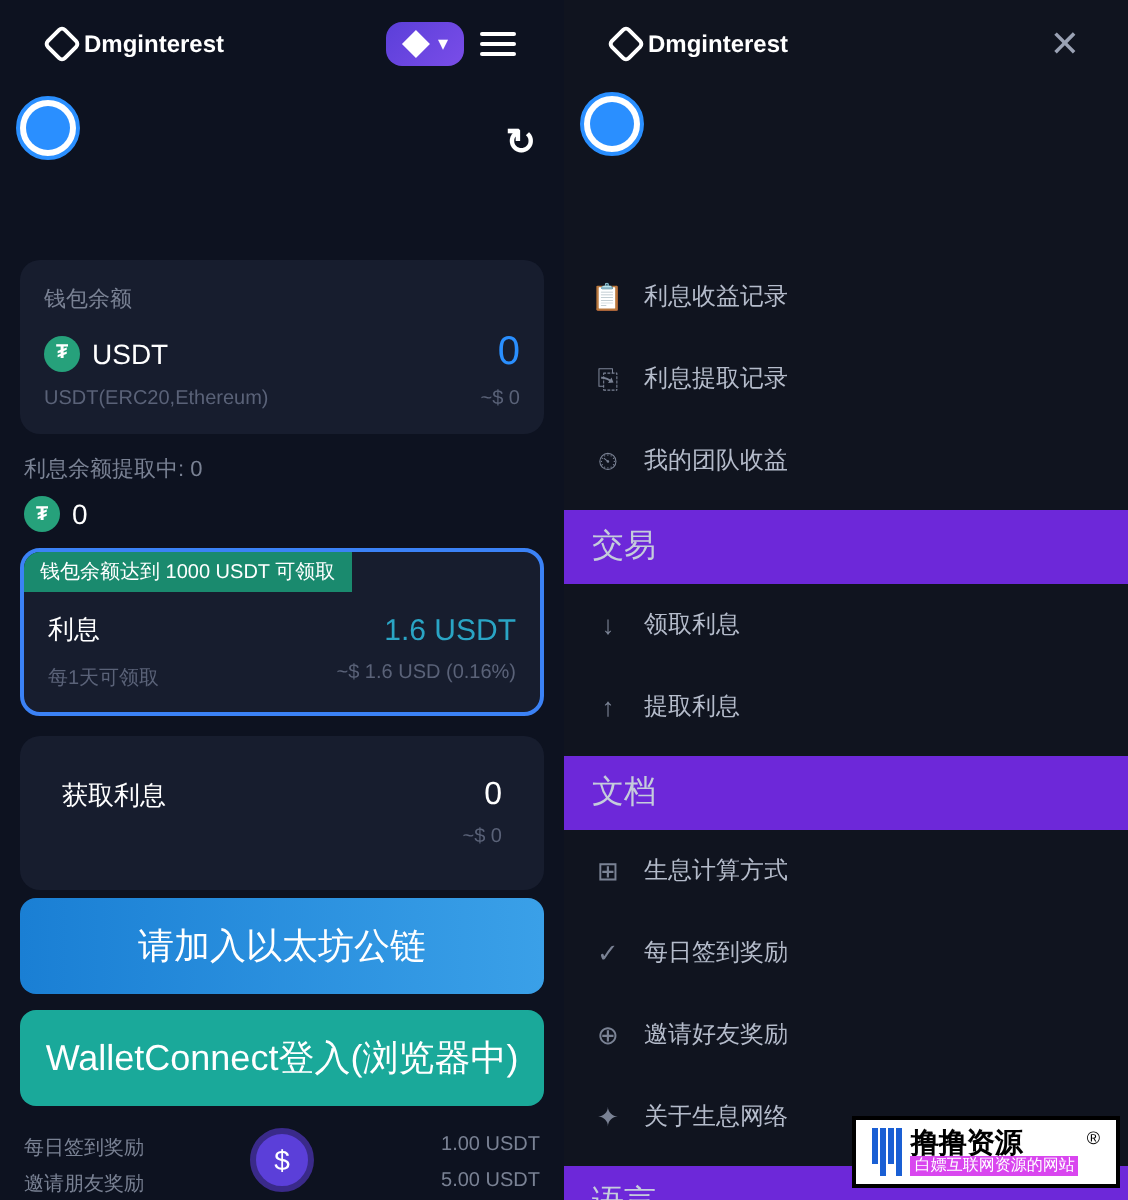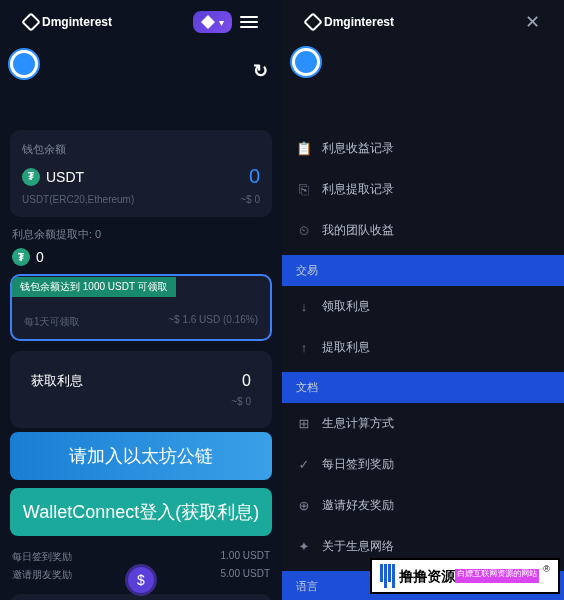--- a/index.html
+++ b/index.html
@@ -40,27 +40,27 @@
 .rewards{padding:4px 2px}
 .reward-row{display:flex;justify-content:space-between;font-size:10px;color:#7a8294;padding:2px 0}
 .tiers{background:#171d2e;border-radius:10px;padding:10px 12px;margin-top:6px}
 .tier-head{display:flex;justify-content:space-between;font-size:10px;color:#9aa2b4;margin-bottom:4px}
 .fab{position:absolute;bottom:4px;left:50%;transform:translateX(-50%);width:32px;height:32px;border-radius:50%;background:#5b3fd9;border:3px solid #3a2a8a;display:flex;align-items:center;justify-content:center;color:#fff;font-size:14px}
 
 .right .topbar{border-bottom:none}
 .close-x{font-size:18px;cursor:pointer;color:#9aa2b4}
 .right .avatar{top:46px}
 .menu{padding:84px 0 0}
-.menu-section{background:#1d4ed8;padding:8px 14px;font-size:11px;color:#c5ccdb;margin-top:4px}
+.menu-section{background:#6d28d9;padding:8px 14px;font-size:16px;color:#c5ccdb;margin-top:4px}
 .menu-item{display:flex;align-items:center;gap:10px;padding:12px 14px;font-size:12px;color:#b5bccb;cursor:pointer}
 .mi-icon{width:16px;height:16px;display:flex;align-items:center;justify-content:center;color:#7a8294;font-size:13px}
 .watermark{position:absolute;right:4px;bottom:6px;background:#fff;color:#000;padding:4px 8px;font-size:10px;border:2px solid #000;display:flex;align-items:center;gap:4px}
 .wm-logo{display:flex;gap:1px}
 .wm-bar{width:3px;background:#1a5fd4}
-.wm-text{display:flex;flex-direction:row;line-height:1}
+.wm-text{display:flex;flex-direction:column;line-height:1}
 .wm-main{font-weight:bold;font-size:14px}
 .wm-sub{font-size:8px;background:#d946ef;color:#fff;padding:1px 2px}
 .wm-r{font-size:9px;align-self:flex-start}
 </style>
 </head>
 <body>
 
 <div class="screens">
 
 <div class="left">
@@ -107,39 +107,43 @@
       <span>提取中: 0</span>
     </div>
     <div class="tok" style="padding:0 2px 8px">
       <span class="tok-icon">₮</span>
       <span style="font-size:14px">0</span>
     </div>
 
     <div class="interest-card">
       <span class="badge">钱包余额达到 1000 USDT 可领取</span>
       <div class="interest-body">
+        <div class="row">
+          <span style="font-size:13px">利息</span>
+          <span class="int-amt">1.6 USDT</span>
+        </div>
         <div class="row" style="margin-top:2px">
           <span class="sub">每1天可领取</span>
           <span class="int-sub">~$ 1.6 USD (0.16%)</span>
         </div>
       </div>
     </div>
 
     <div class="earn-card">
       <div class="row">
         <span style="font-size:13px">获取利息</span>
         <span style="font-size:16px">0</span>
       </div>
       <div class="row sub" style="justify-content:flex-end">
         <span>~$ 0</span>
       </div>
     </div>
 
     <button class="btn btn-blue">请加入以太坊公链</button>
-    <button class="btn btn-teal">WalletConnect登入(获取利息)</button>
+    <button class="btn btn-teal">WalletConnect登入(浏览器中)</button>
 
     <div class="rewards">
       <div class="reward-row">
         <span>每日签到奖励</span>
         <span>1.00 USDT</span>
       </div>
       <div class="reward-row">
         <span>邀请朋友奖励</span>
         <span>5.00 USDT</span>
       </div>

